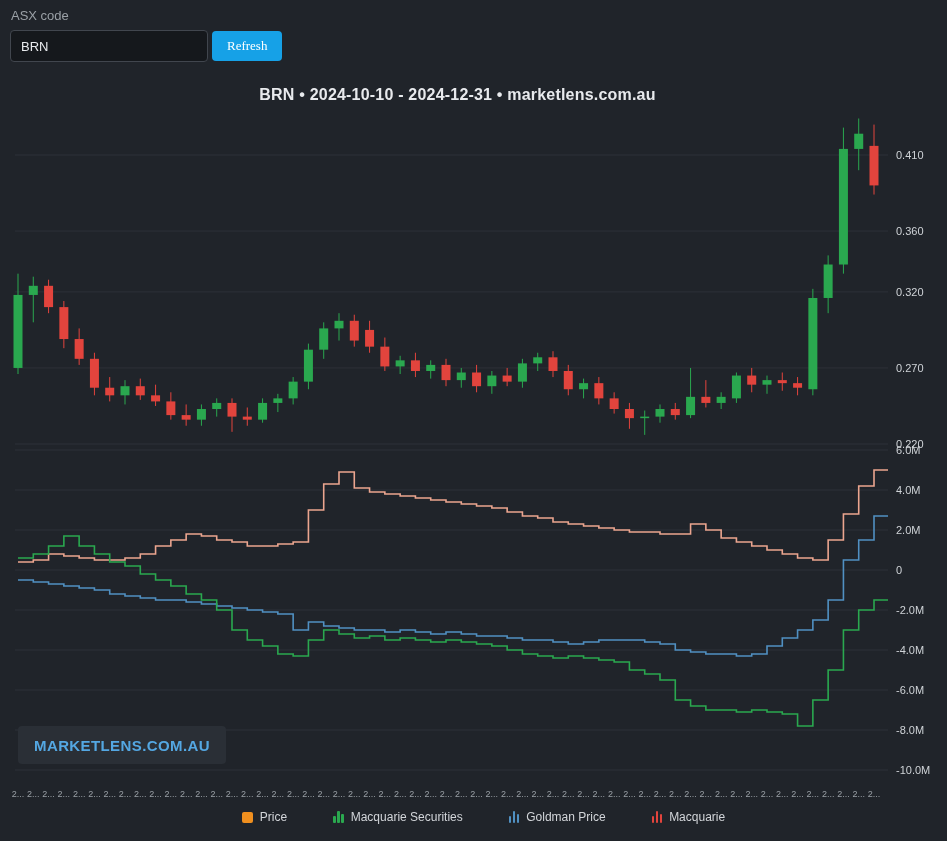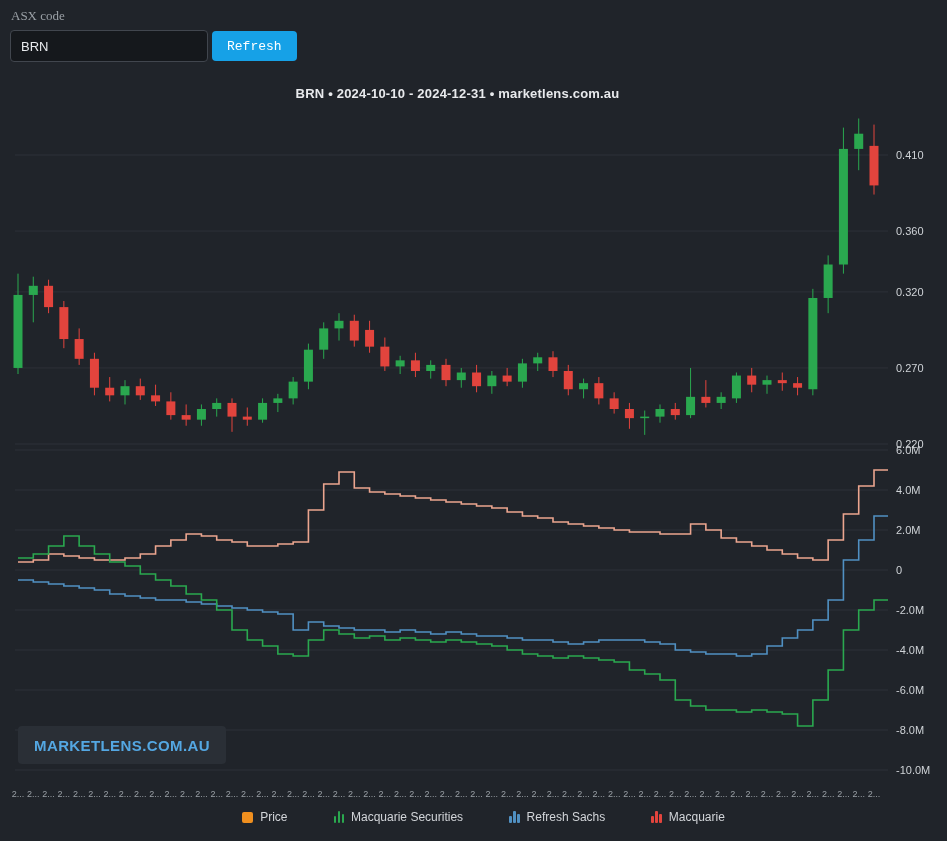--- a/index.html
+++ b/index.html
@@ -8,35 +8,35 @@
     --green:#2aa84f; --red:#e2443d; --salmon:#eba58f; --blue:#5090c2;
     --orange:#ef8f1f; --wm:#54a7e2; --badge:#2a2f36;
   }
   html,body{margin:0;padding:0;}
   body{
     width:947px;height:841px;position:relative;overflow:hidden;
     background:var(--bg);
     font-family:"Liberation Sans", sans-serif;
     color:var(--text);
   }
-  .asx-label{position:absolute;left:11px;top:8px;font-size:13px;color:var(--muted);font-family:Liberation Serif, serif;}
+  .asx-label{position:absolute;left:11px;top:8px;font-size:13px;color:var(--muted);}
   .asx-input{
     position:absolute;left:10px;top:30px;width:198px;height:32px;box-sizing:border-box;
     background:var(--input-bg);border:1px solid var(--border);border-radius:4px;
     color:var(--text);font-size:13px;padding:0 10px;outline:none;
     font-family:"Liberation Sans", sans-serif;
   }
   .refresh-btn{
     position:absolute;left:212px;top:31px;height:30px;padding:0 15px;
     background:var(--accent);border:none;border-radius:4px;color:#ffffff;
-    font-size:13px;cursor:pointer;font-family:Liberation Mono, monospace;
+    font-size:13px;cursor:pointer;font-family:Liberation Serif, serif;
   }
   .chart-title{
     position:absolute;left:0;right:60px;top:86px;text-align:center;
-    font-size:13px;font-weight:700;color:var(--text);letter-spacing:.2px;padding-left:28px;
+    font-size:16px;font-weight:700;color:var(--text);letter-spacing:.2px;padding-left:28px;
   }
   svg#chart-svg{position:absolute;left:0;top:0;}
   svg text{font-family:"Liberation Sans", sans-serif;}
   .watermark{
     position:absolute;left:18px;top:726px;height:38px;padding:0 16px;
     background:var(--badge);border-radius:4px;display:flex;align-items:center;
     color:var(--wm);font-size:15px;letter-spacing:.4px;font-weight:bold;
   }
   .legend{
     position:absolute;left:0;right:0;top:810px;display:flex;justify-content:center;
@@ -283,21 +283,21 @@
         <i></i>
       </span>
     <span>Macquarie Securities</span>
   </div>
   <div class="legend-item">
     <span class="bars-icon bars-blue">
         <i></i>
         <i></i>
         <i></i>
       </span>
-    <span>Refresh Sachs</span>
+    <span>Goldman Price</span>
   </div>
   <div class="legend-item">
     <span class="bars-icon bars-red">
         <i></i>
         <i></i>
         <i></i>
       </span>
     <span>Macquarie</span>
   </div>
 </div>

